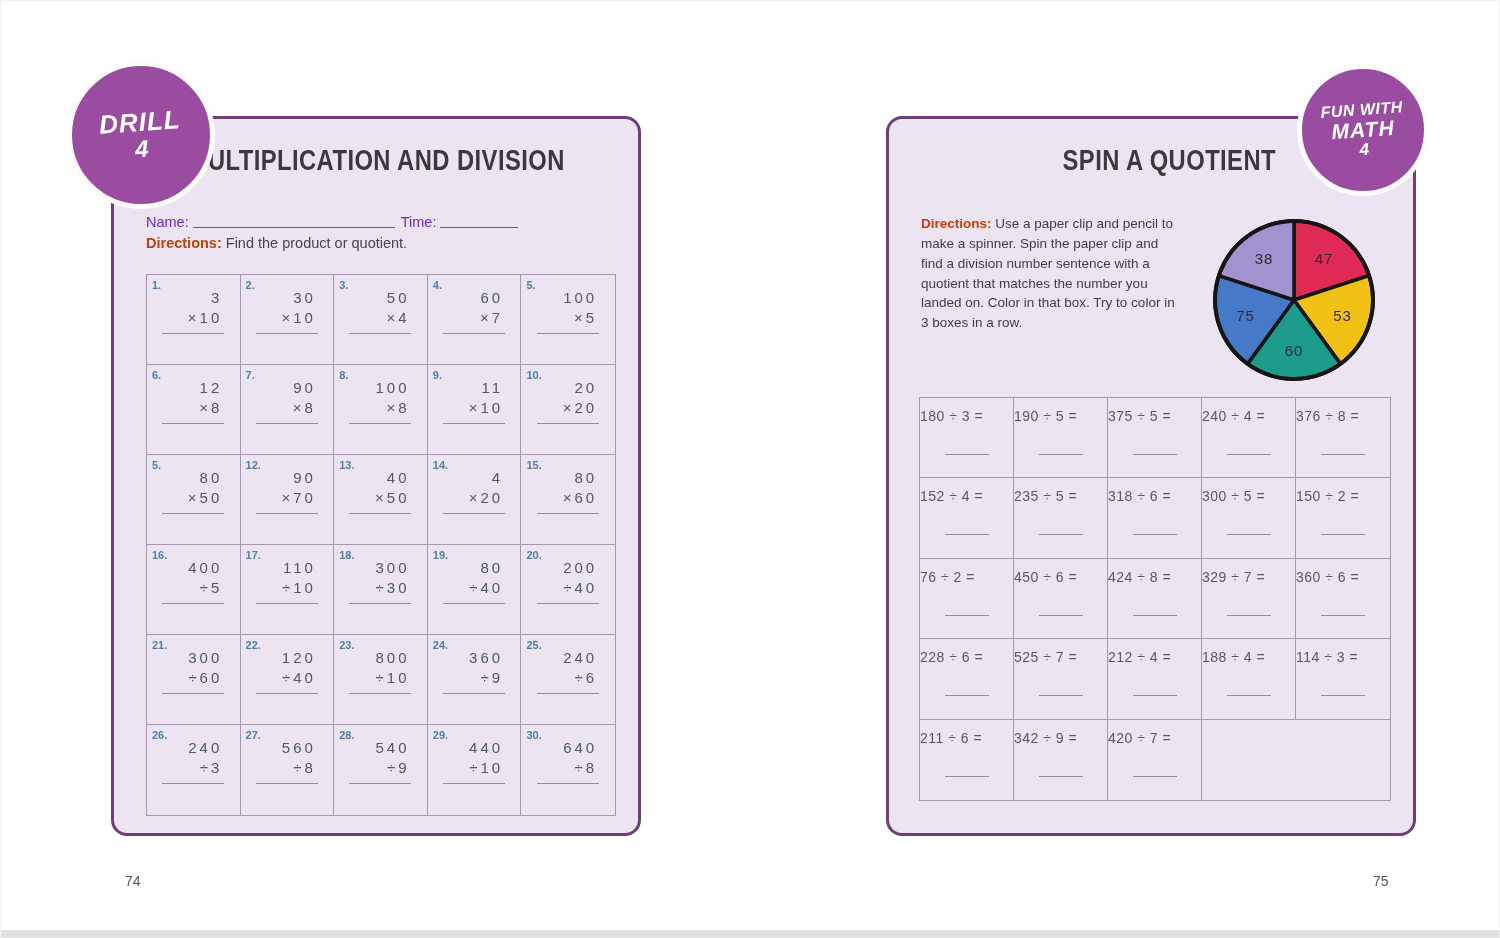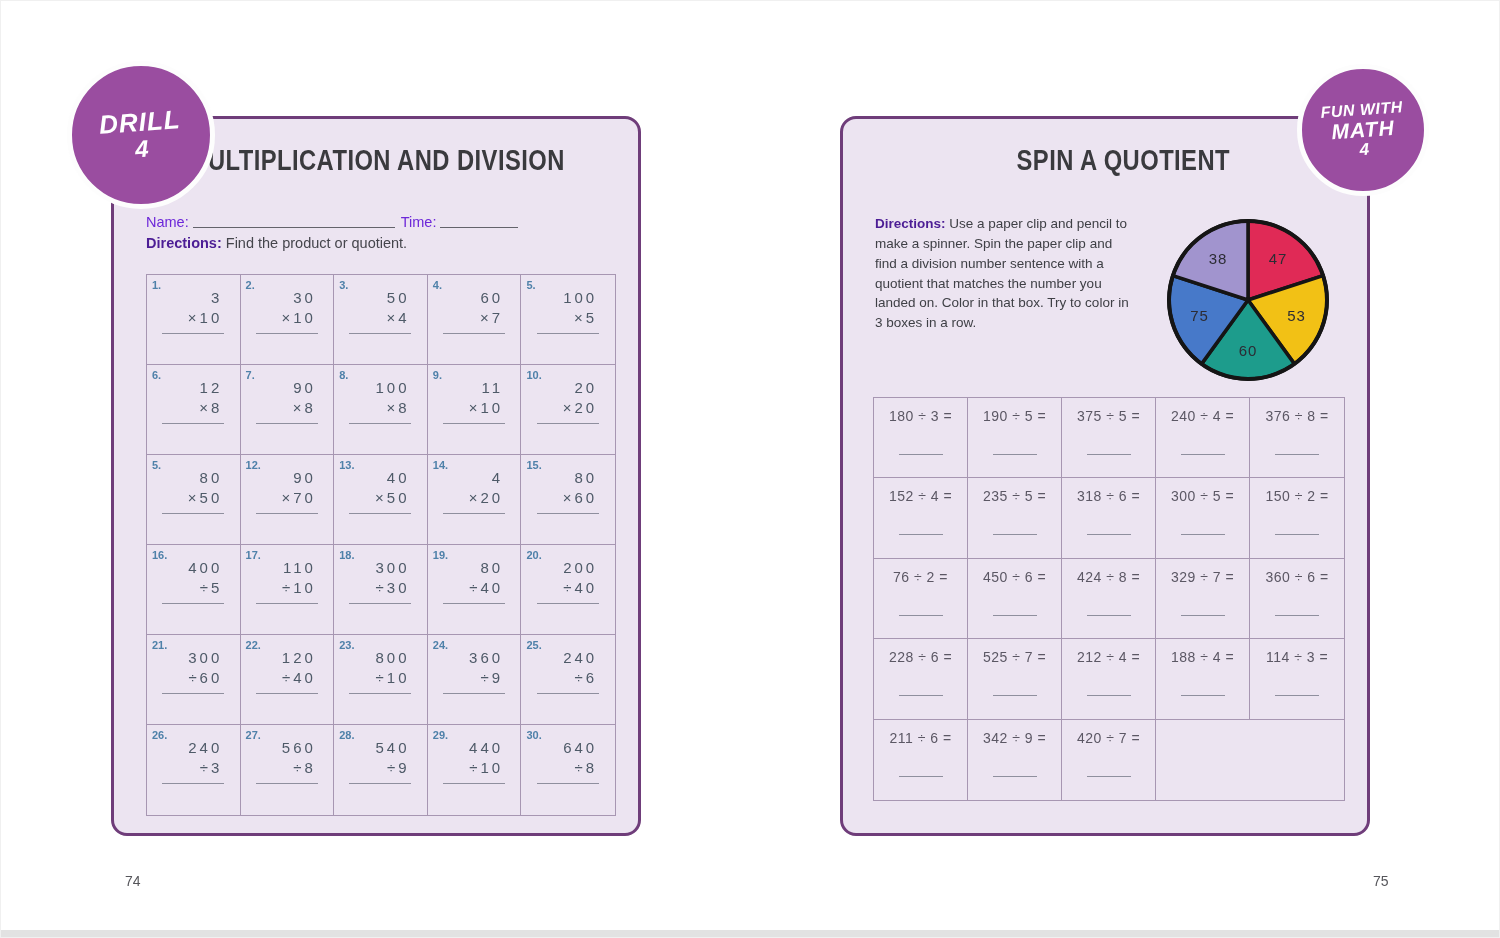--- a/index.html
+++ b/index.html
@@ -4,21 +4,21 @@
 <style>
   html,body{margin:0;padding:0;background:#fff;}
   .page{position:relative;width:1500px;height:938px;background:#ffffff;
         border:1px solid #f0f0f0;box-sizing:border-box;overflow:hidden;
         font-family:"Liberation Sans",sans-serif;}
   .bottom-strip{position:absolute;left:0;right:0;bottom:0;height:7px;background:#e2e2e2;}
 
   .panel{position:absolute;width:530px;height:720px;background:#ece4f1;
          border:3px solid #6f3d7a;border-radius:16px;box-sizing:border-box;}
   .panel-left{left:110px;top:115px;}
-  .panel-right{left:839px;top:115px;padding-left:21px;}
+  .panel-right{left:885px;top:115px;padding-left:21px;}
 
   .badge{position:absolute;border-radius:50%;background:#9a4da0;border:5px solid #fdfdfd;
          box-sizing:border-box;display:flex;flex-direction:column;align-items:center;
          justify-content:center;z-index:5;color:#fff;font-style:italic;font-weight:800;
          text-align:center;}
   .badge-inner{transform:rotate(-4deg);line-height:1.05;}
   .badge-left{left:66px;top:60px;width:148px;height:148px;}
   .badge-left .b1{font-size:26px;letter-spacing:1px;}
   .badge-left .b2{font-size:24px;}
   .badge-right{left:1296px;top:63px;width:132px;height:132px;}
@@ -30,42 +30,42 @@
                color:#3a3a3e;font-weight:bold;font-size:27px;white-space:nowrap;}
   .panel-title .tin{display:inline-block;transform:scale(0.88,1.1);letter-spacing:0.5px;}
   .panel-right .panel-title{left:18px;}
 
   .name-row{position:absolute;left:32px;top:94px;width:468px;display:flex;
             align-items:flex-end;font-size:14.5px;color:#6d28d9;}
   .wline{border-bottom:1.2px solid #63636b;height:14px;display:inline-block;}
   .nline{width:202px;margin:0 6px 2px 4px;}
   .tline{width:78px;margin:0 0 2px 4px;}
   .dir-row{position:absolute;left:32px;top:116px;width:468px;font-size:14.5px;color:#45454c;}
-  b.dlab{color:#4c1d95;}
+  b.dlab{color:#c2410c;}
 
   .grid-left{position:absolute;left:32px;top:155px;width:468px;height:540px;
              display:grid;grid-template-columns:repeat(5,1fr);grid-template-rows:repeat(6,1fr);
              border:1px solid #a796b2;background:#ece4f1;}
   .lcell{position:relative;border-right:1px solid #a796b2;border-bottom:1px solid #a796b2;}
   .lcell:nth-child(5n){border-right:none;}
   .lcell:nth-child(n+26){border-bottom:none;}
   .pnum{position:absolute;left:5px;top:4px;font-size:11px;font-weight:bold;color:#4f81a9;}
   .prob{width:60px;margin:13px auto 0;text-align:right;color:#4e5a68;font-size:15px;
         letter-spacing:3px;line-height:1.35;border-bottom:1.5px solid #8f8f9e;
         padding:0 2px 4px 0;}
 
   .dir-right{position:absolute;left:32px;top:95px;width:254px;font-size:13.5px;
              line-height:1.47;color:#3f4046;}
   .spinner-wrap{position:absolute;left:318px;top:94px;width:174px;height:174px;}
 
   .grid-right{position:absolute;left:30px;top:278px;width:470px;height:402px;
               display:grid;grid-template-columns:repeat(5,1fr);grid-template-rows:repeat(5,1fr);
               border:1px solid #a796b2;}
   .rcell{position:relative;border-right:1px solid #a796b2;border-bottom:1px solid #a796b2;
-         text-align:center;}
+         }
   .rcell:nth-child(5n){border-right:none;}
   .rcell:nth-child(n+21){border-bottom:none;}
   .rprob{margin-top:10px;font-size:14px;color:#5b5764;letter-spacing:0.5px;}
   .rblank{width:44px;margin:30px auto 0;border-top:1.2px solid #8f8f9e;}
 
   .pagenum{position:absolute;top:872px;font-size:14px;color:#55555a;}
   .pagenum-left{left:124px;}
   .pagenum-right{left:1372px;}
 </style>
 </head>

